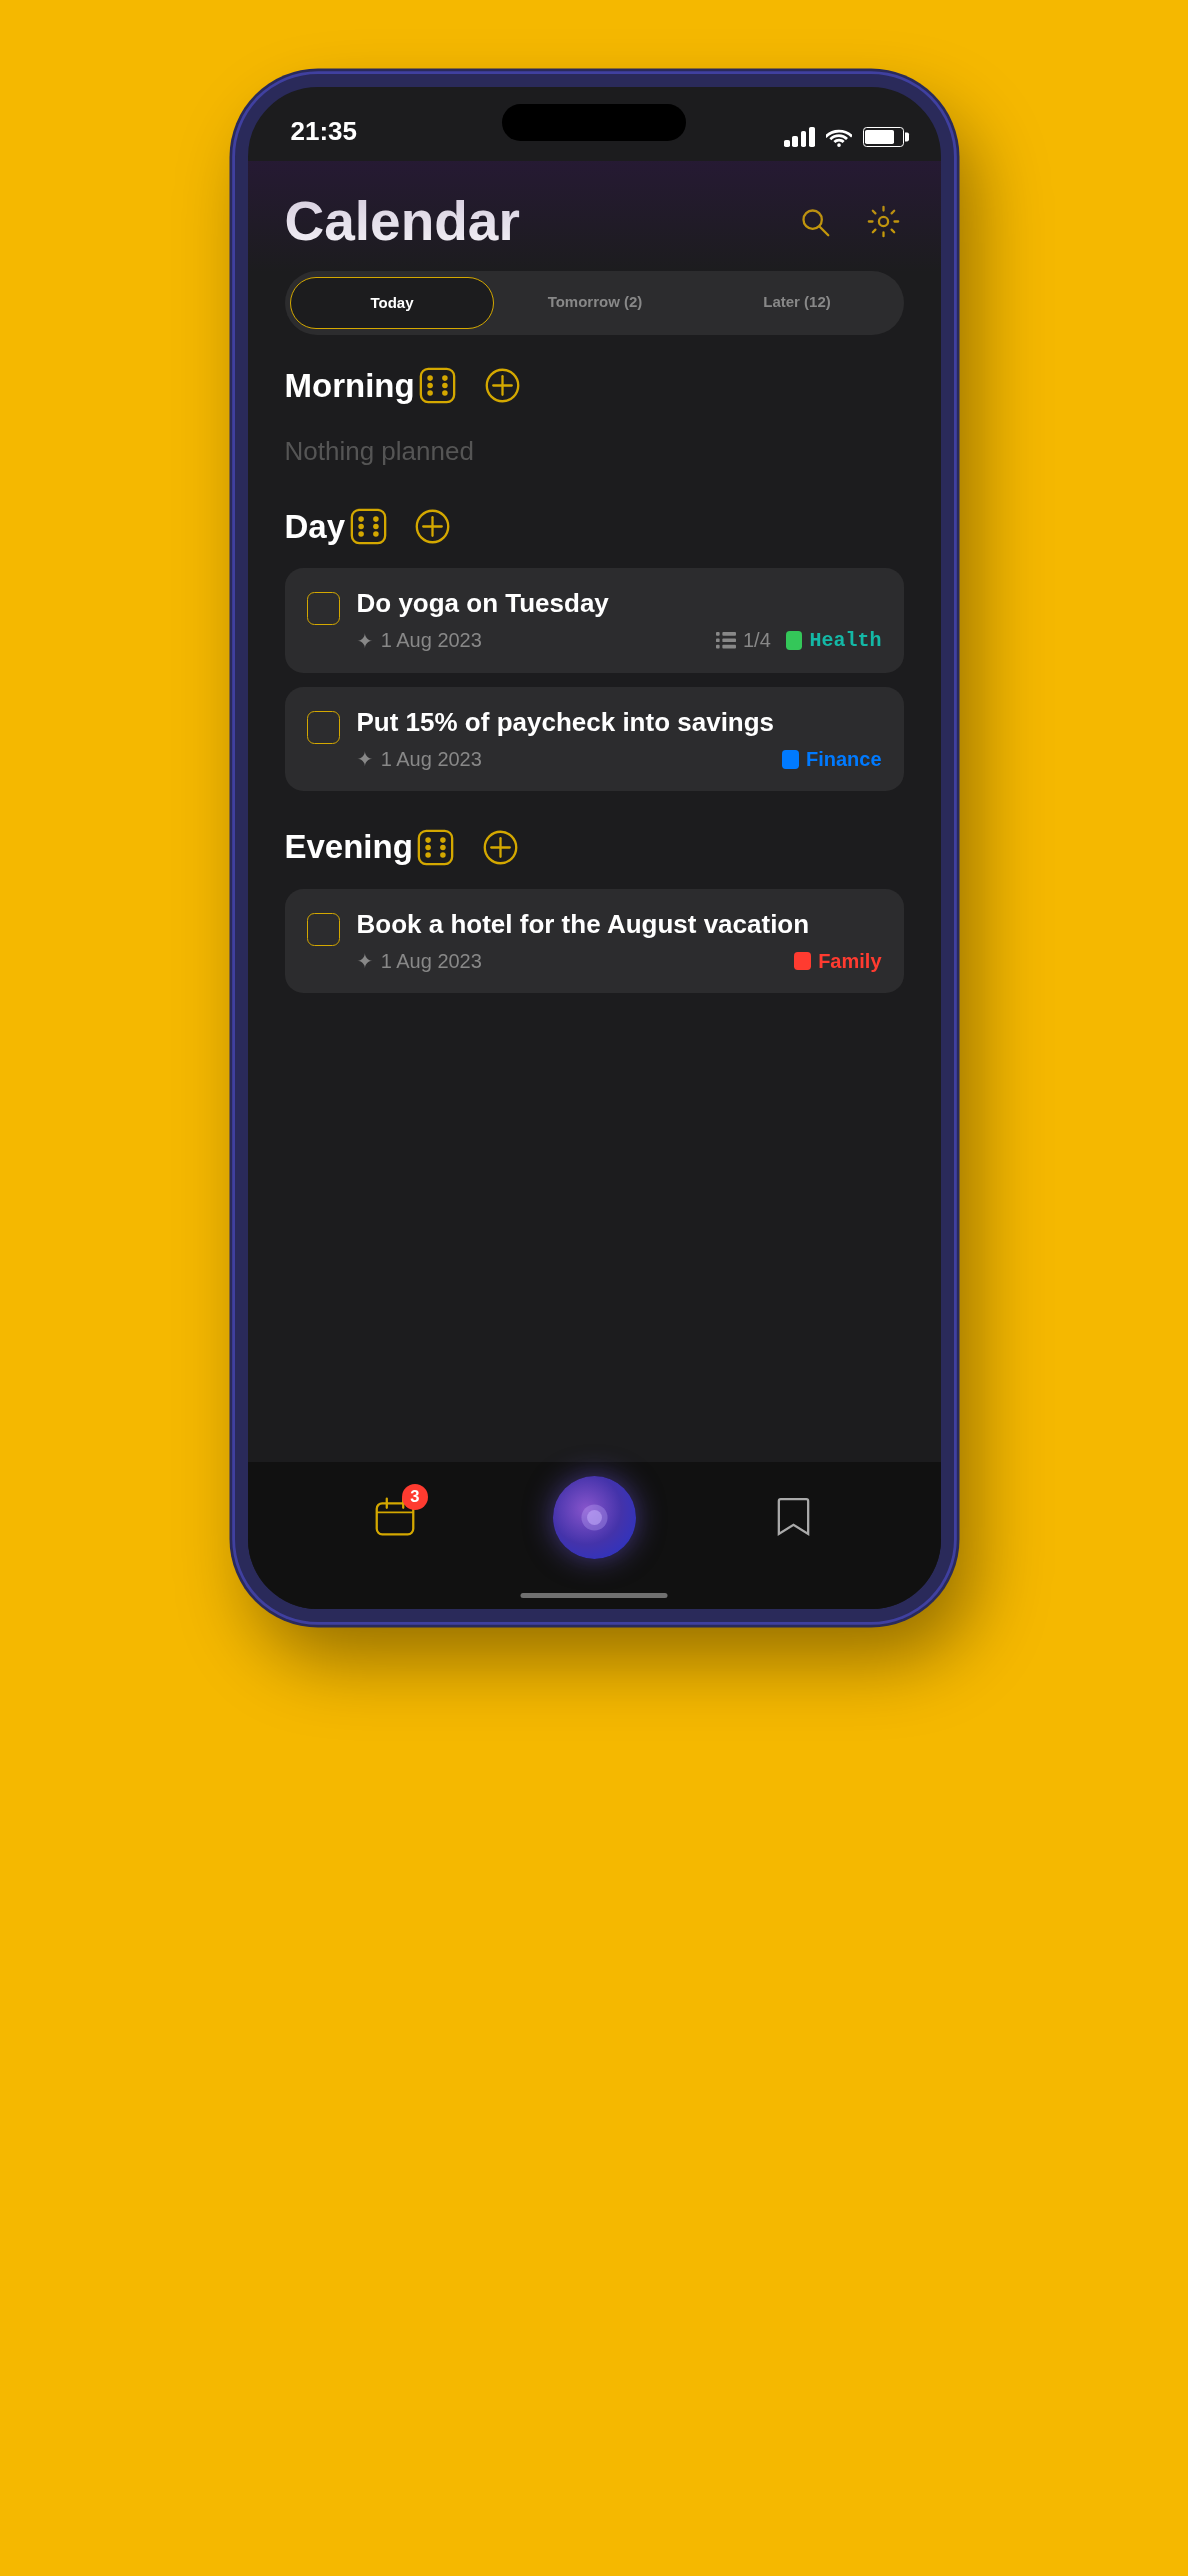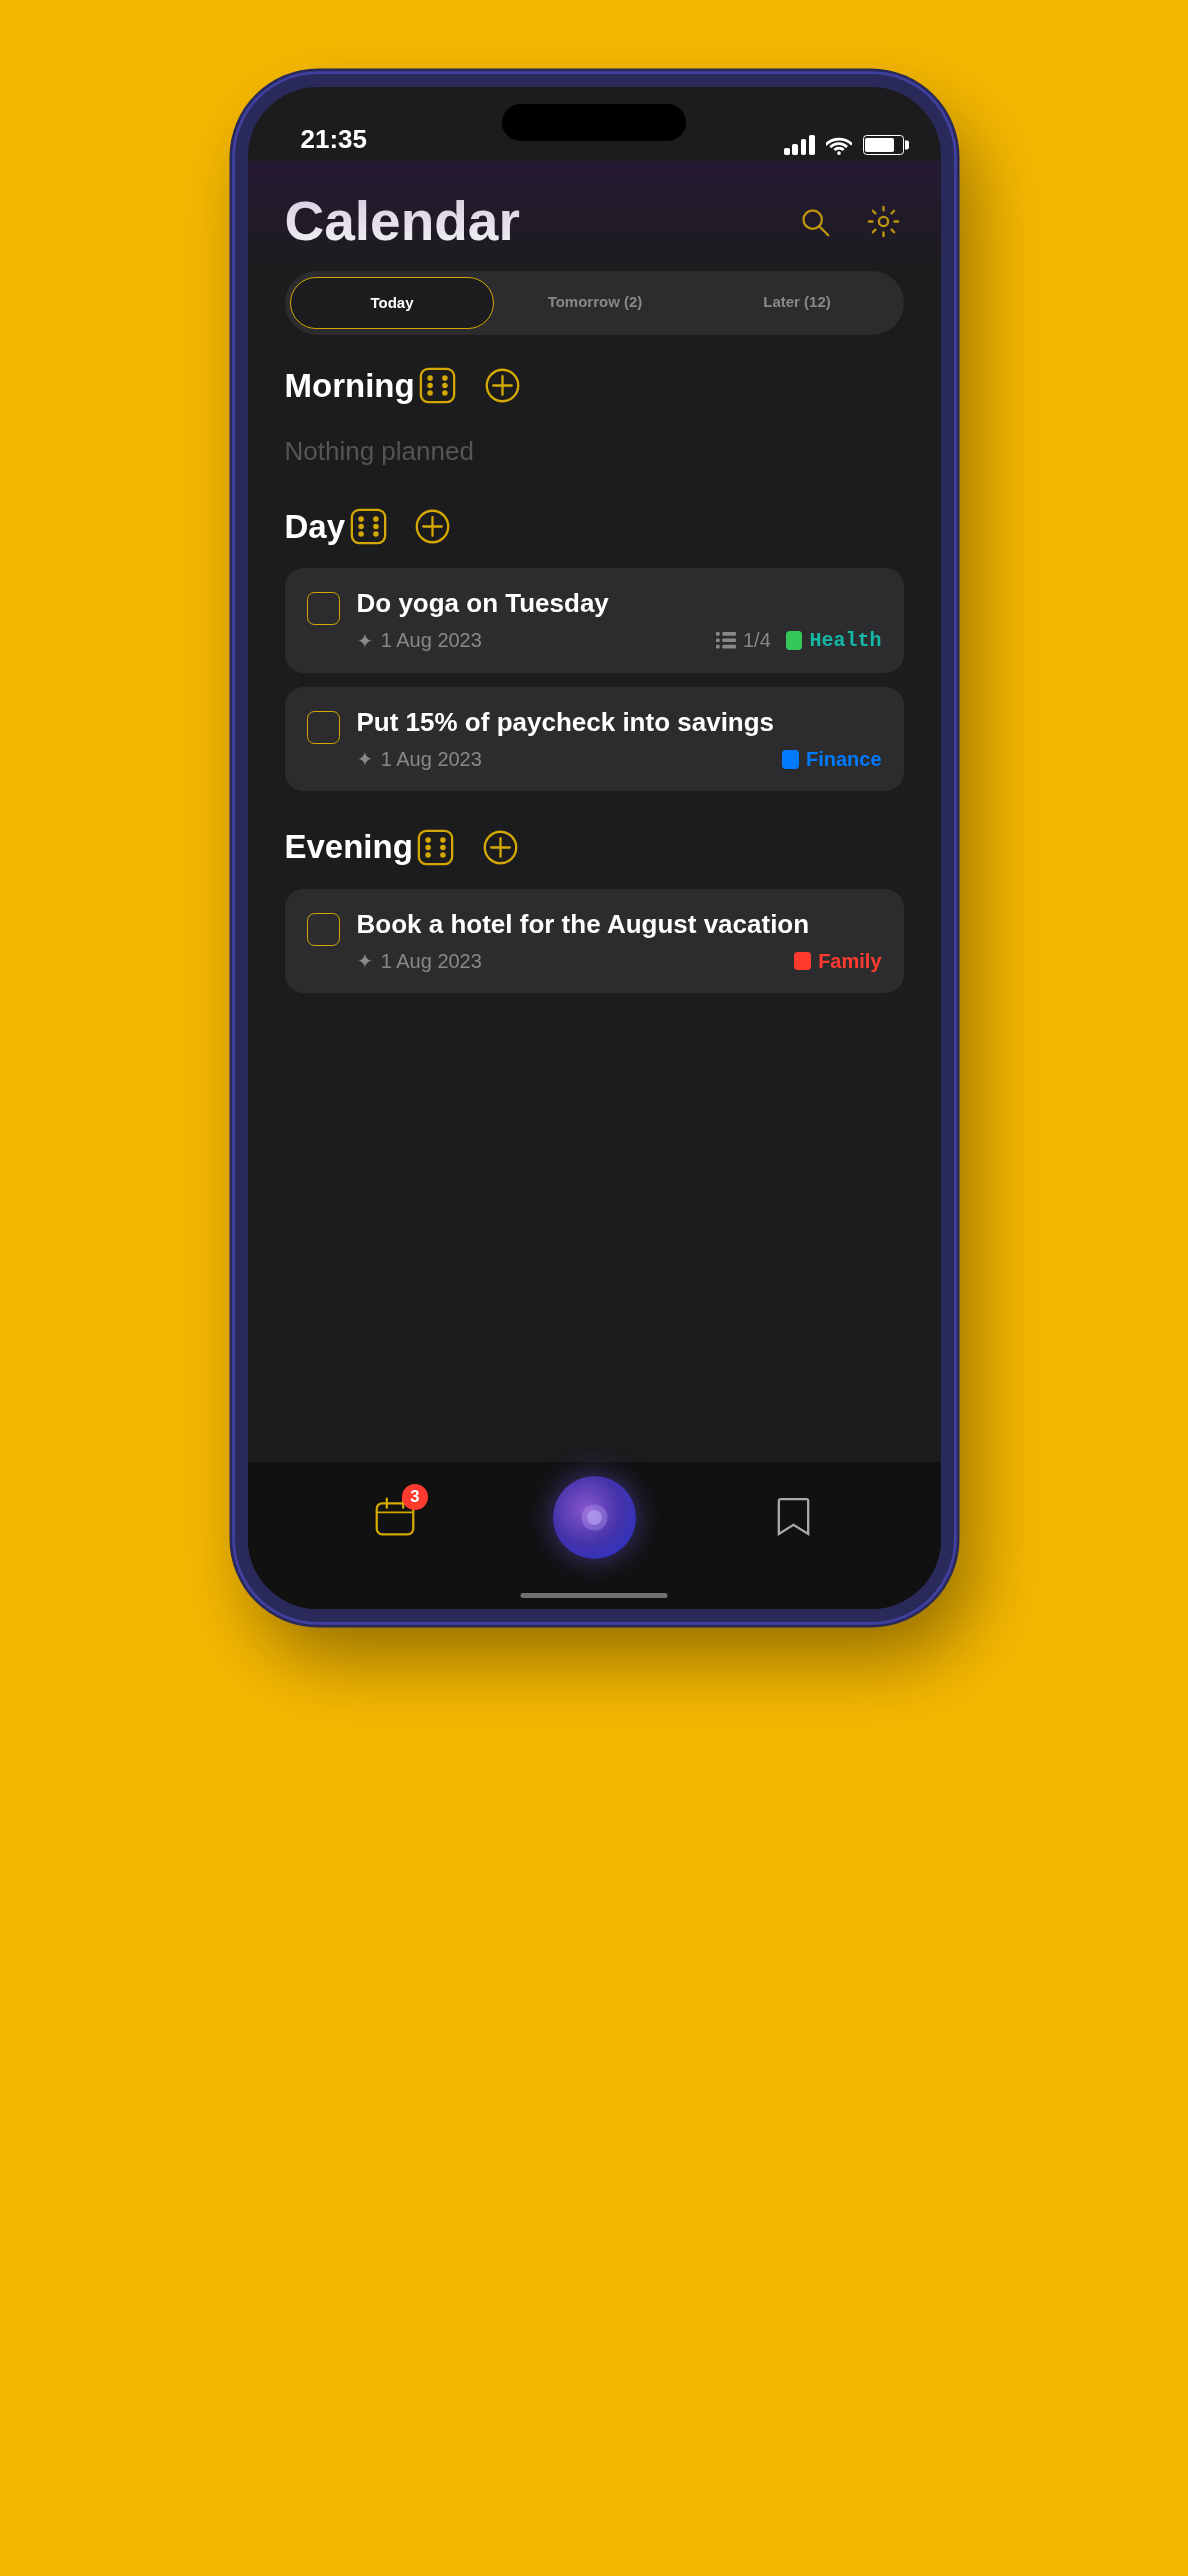--- a/index.html
+++ b/index.html
@@ -85,27 +85,27 @@
       height: 37px;
       background: #000;
       border-radius: 18.4px;
       z-index: 10;
     }
 
     
     .status-bar {
       position: absolute;
       top: 0;
-      left: 16px;
+      left: 6px;
       right: 0;
       height: 74px;
       display: flex;
       align-items: flex-end;
       justify-content: space-between;
-      padding: 0 37px 6px;
+      padding: 0 37px 14px;
       color: #fff;
       font-size: 26px;
       font-weight: 600;
       z-index: 5;
     }
 
     .status-time {
       font-size: 26px;
       font-weight: 600;
     }

